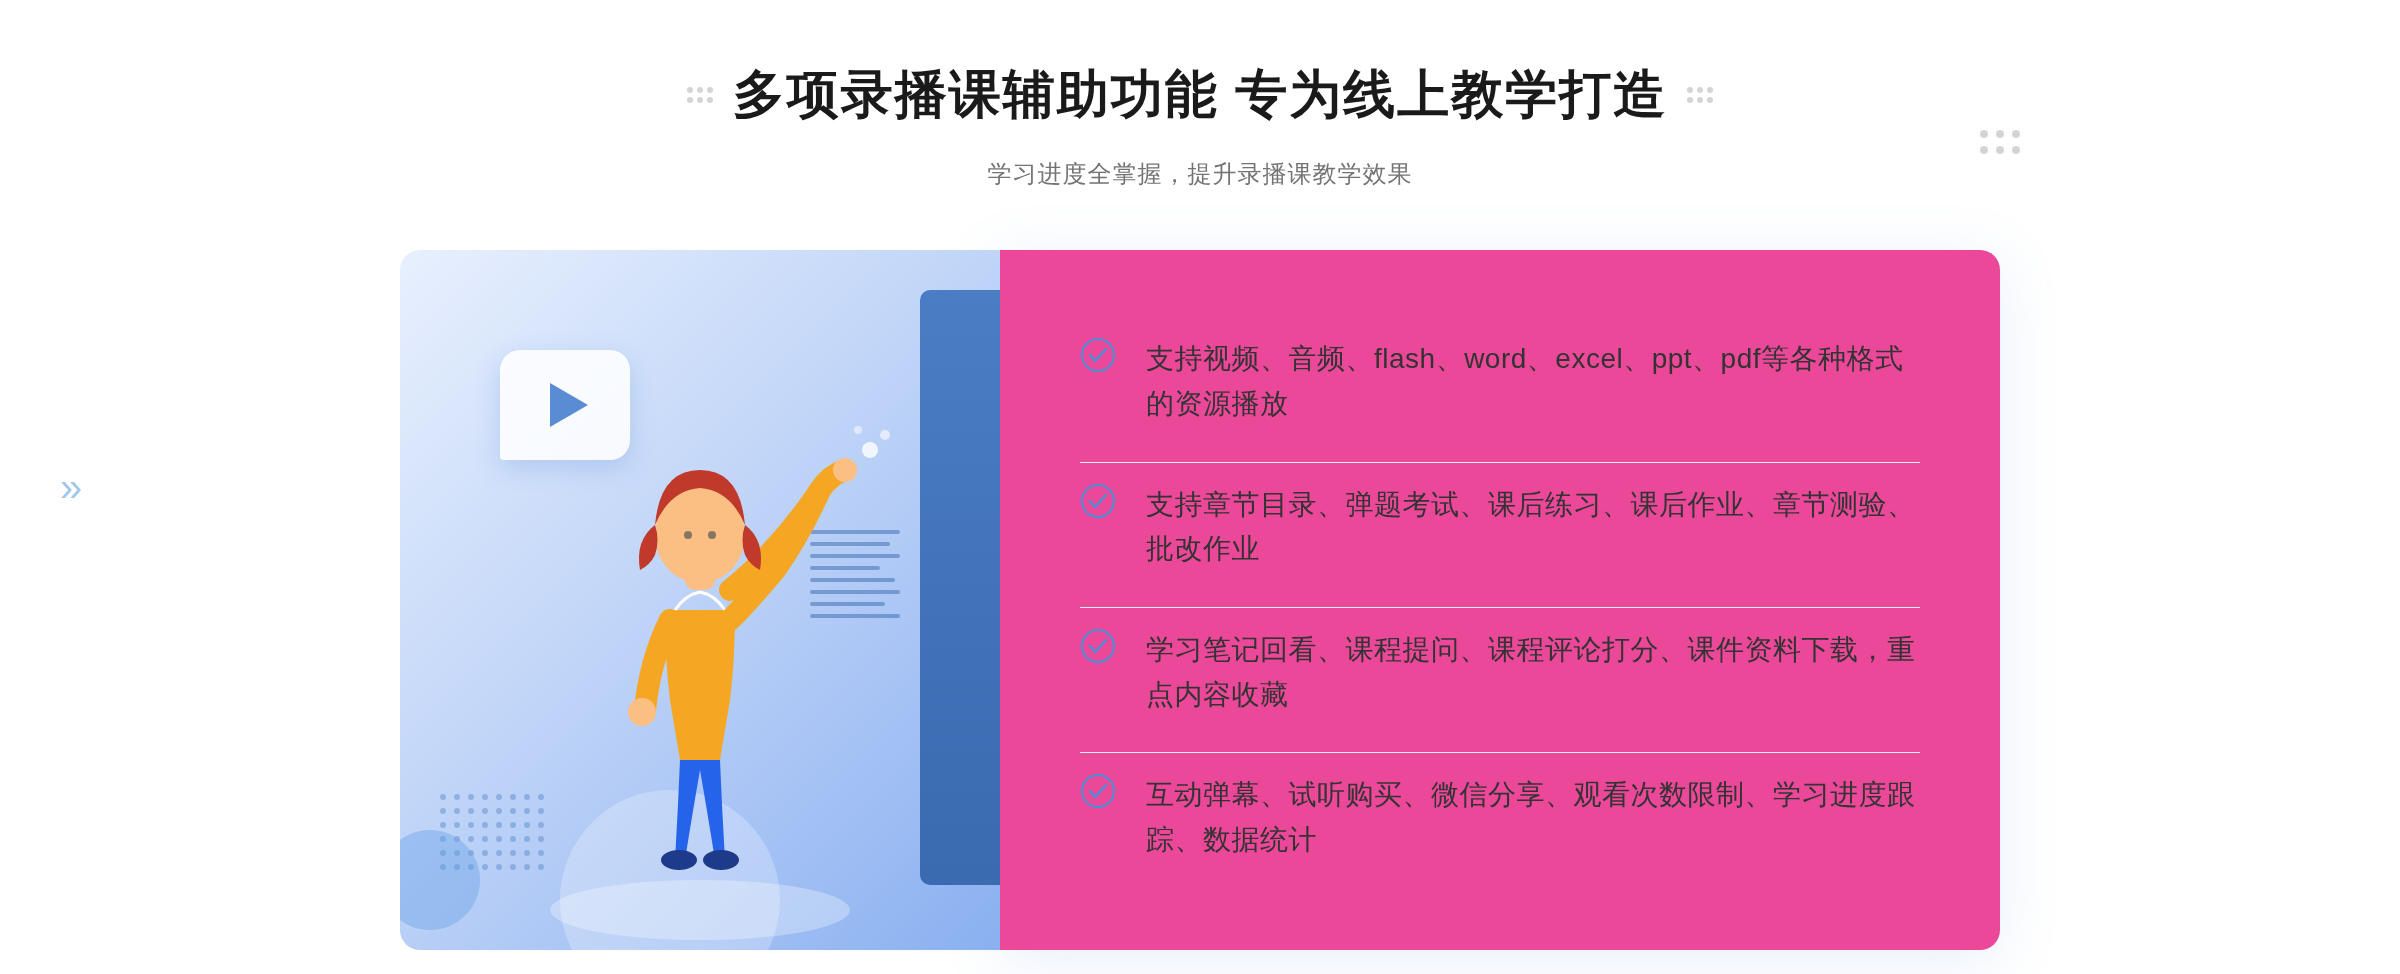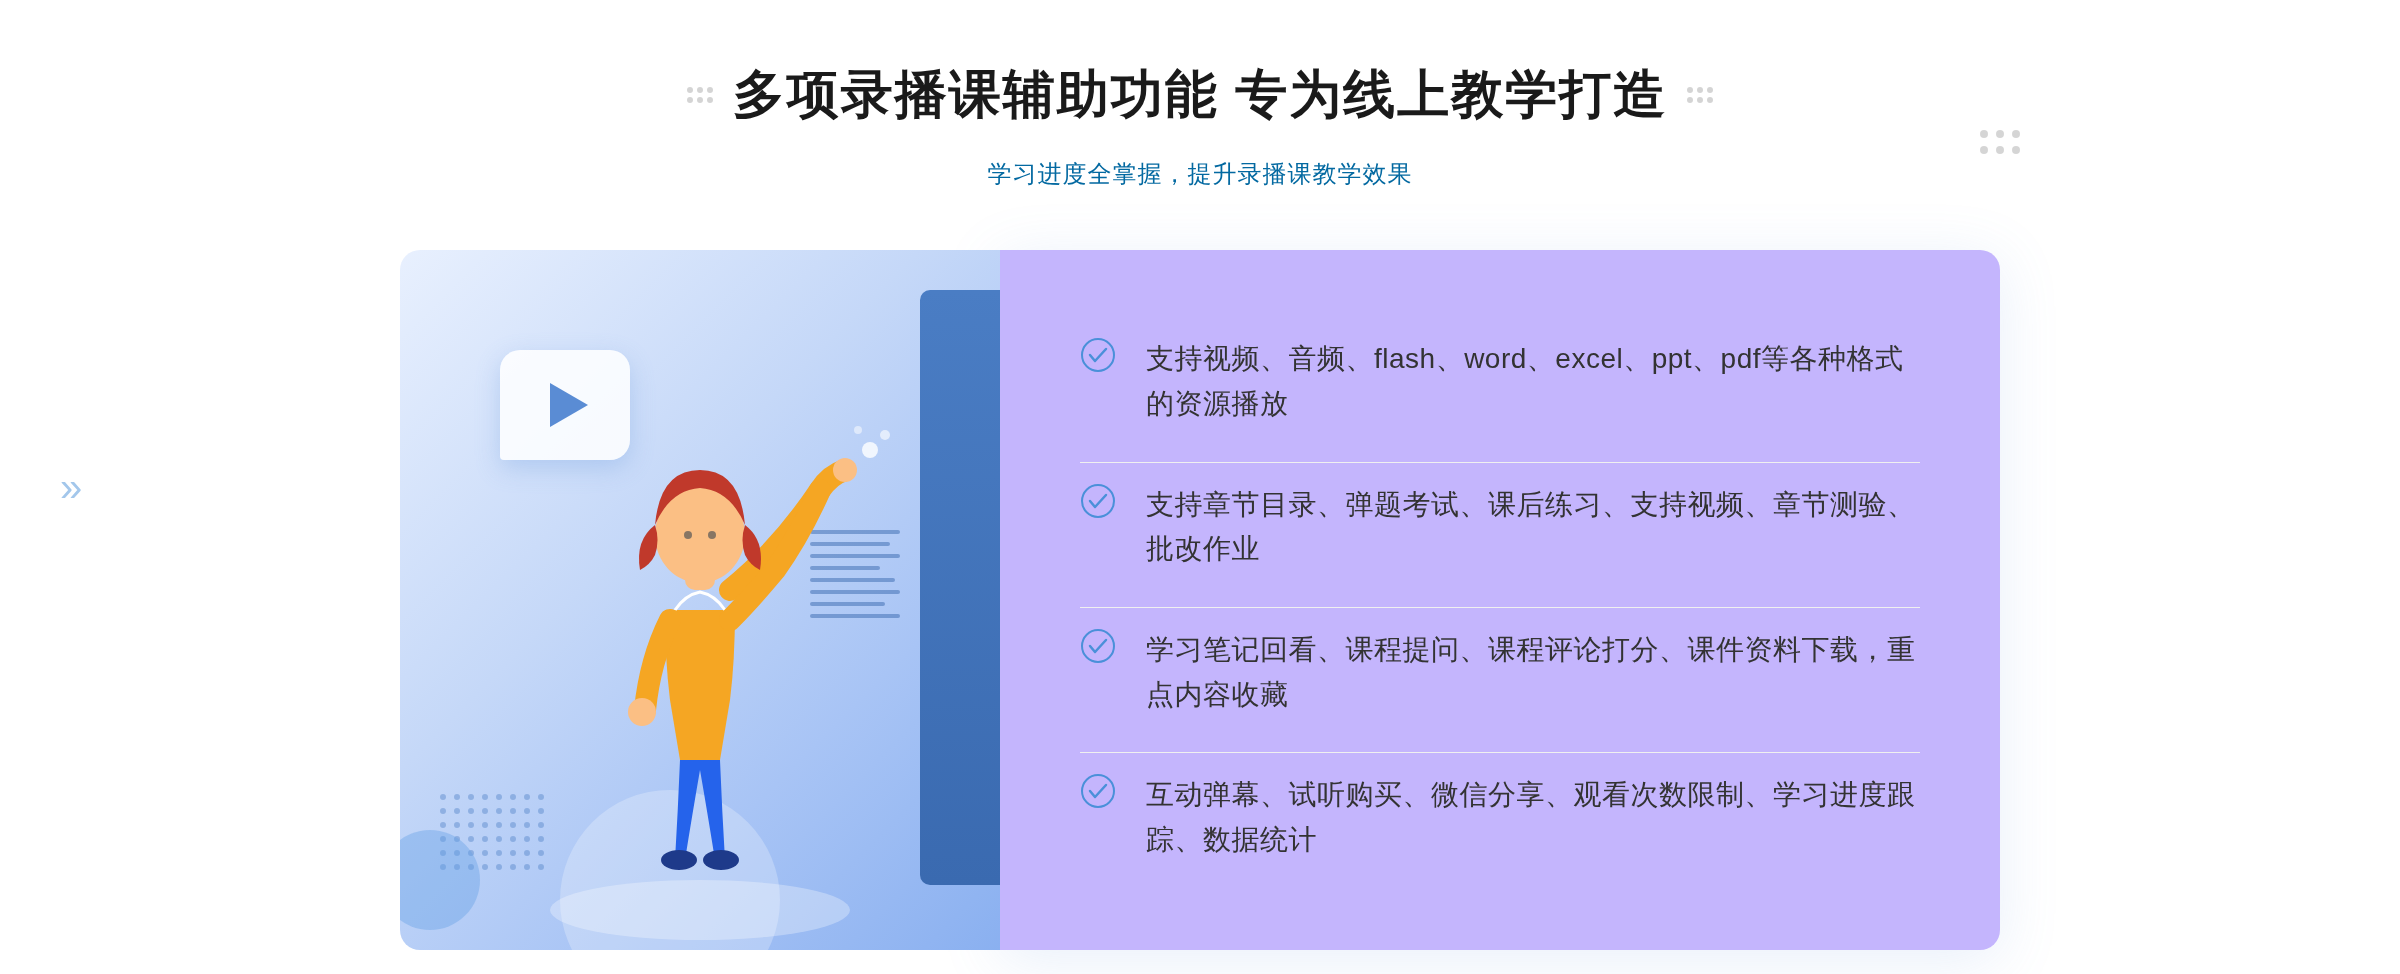--- a/index.html
+++ b/index.html
@@ -65,21 +65,21 @@
 
     .page-title {
       font-size: 52px;
       font-weight: 700;
       color: #1a1a1a;
       letter-spacing: 2px;
     }
 
     .page-subtitle {
       font-size: 24px;
-      color: #0369a1;
+      color: #737373;
       font-weight: 400;
       letter-spacing: 1px;
     }
 
     
     .main-content {
       display: flex;
       align-items: stretch;
       width: 1600px;
       gap: 0;
@@ -208,21 +208,21 @@
       bottom: 0;
       left: 50%;
       transform: translateX(-50%);
       width: 380px;
       height: 580px;
     }
 
     
     .content-panel {
       flex: 1;
-      background: #c4b5fd;
+      background: #ec4899;
       border-radius: 0 20px 20px 0;
       padding: 60px 80px;
       box-shadow: 0 10px 60px rgba(100, 150, 220, 0.15);
       display: flex;
       flex-direction: column;
       justify-content: space-around;
     }
 
     .feature-item {
       display: flex;
@@ -458,21 +458,21 @@
         <span class="feature-text">支持视频、音频、flash、word、excel、ppt、pdf等各种格式的资源播放</span>
       </div>
 
       <div class="feature-item">
         <div>
           <svg class="check-svg" viewBox="0 0 36 36" xmlns="http://www.w3.org/2000/svg">
             <circle cx="18" cy="18" r="16" fill="none" stroke="#4a90d9" stroke-width="2"></circle>
             <polyline points="10,18 15,24 26,12" fill="none" stroke="#4a90d9" stroke-width="2.5" stroke-linecap="round" stroke-linejoin="round"></polyline>
           </svg>
         </div>
-        <span class="feature-text">支持章节目录、弹题考试、课后练习、支持视频、章节测验、批改作业</span>
+        <span class="feature-text">支持章节目录、弹题考试、课后练习、课后作业、章节测验、批改作业</span>
       </div>
 
       <div class="feature-item">
         <div>
           <svg class="check-svg" viewBox="0 0 36 36" xmlns="http://www.w3.org/2000/svg">
             <circle cx="18" cy="18" r="16" fill="none" stroke="#4a90d9" stroke-width="2"></circle>
             <polyline points="10,18 15,24 26,12" fill="none" stroke="#4a90d9" stroke-width="2.5" stroke-linecap="round" stroke-linejoin="round"></polyline>
           </svg>
         </div>
         <span class="feature-text">学习笔记回看、课程提问、课程评论打分、课件资料下载，重点内容收藏</span>

